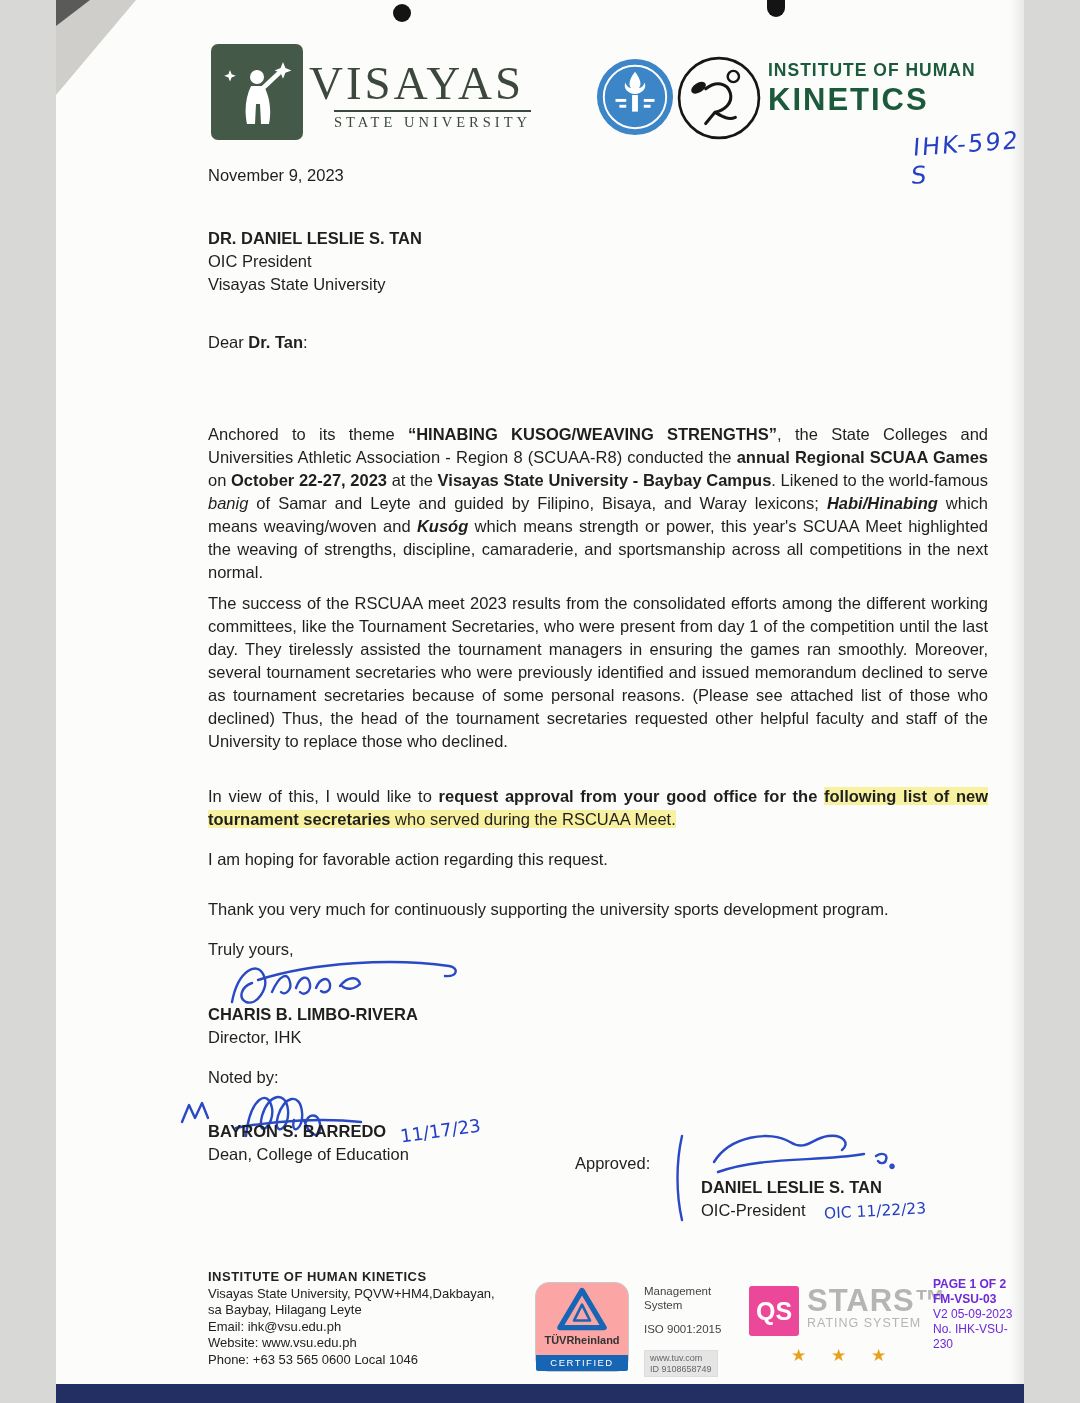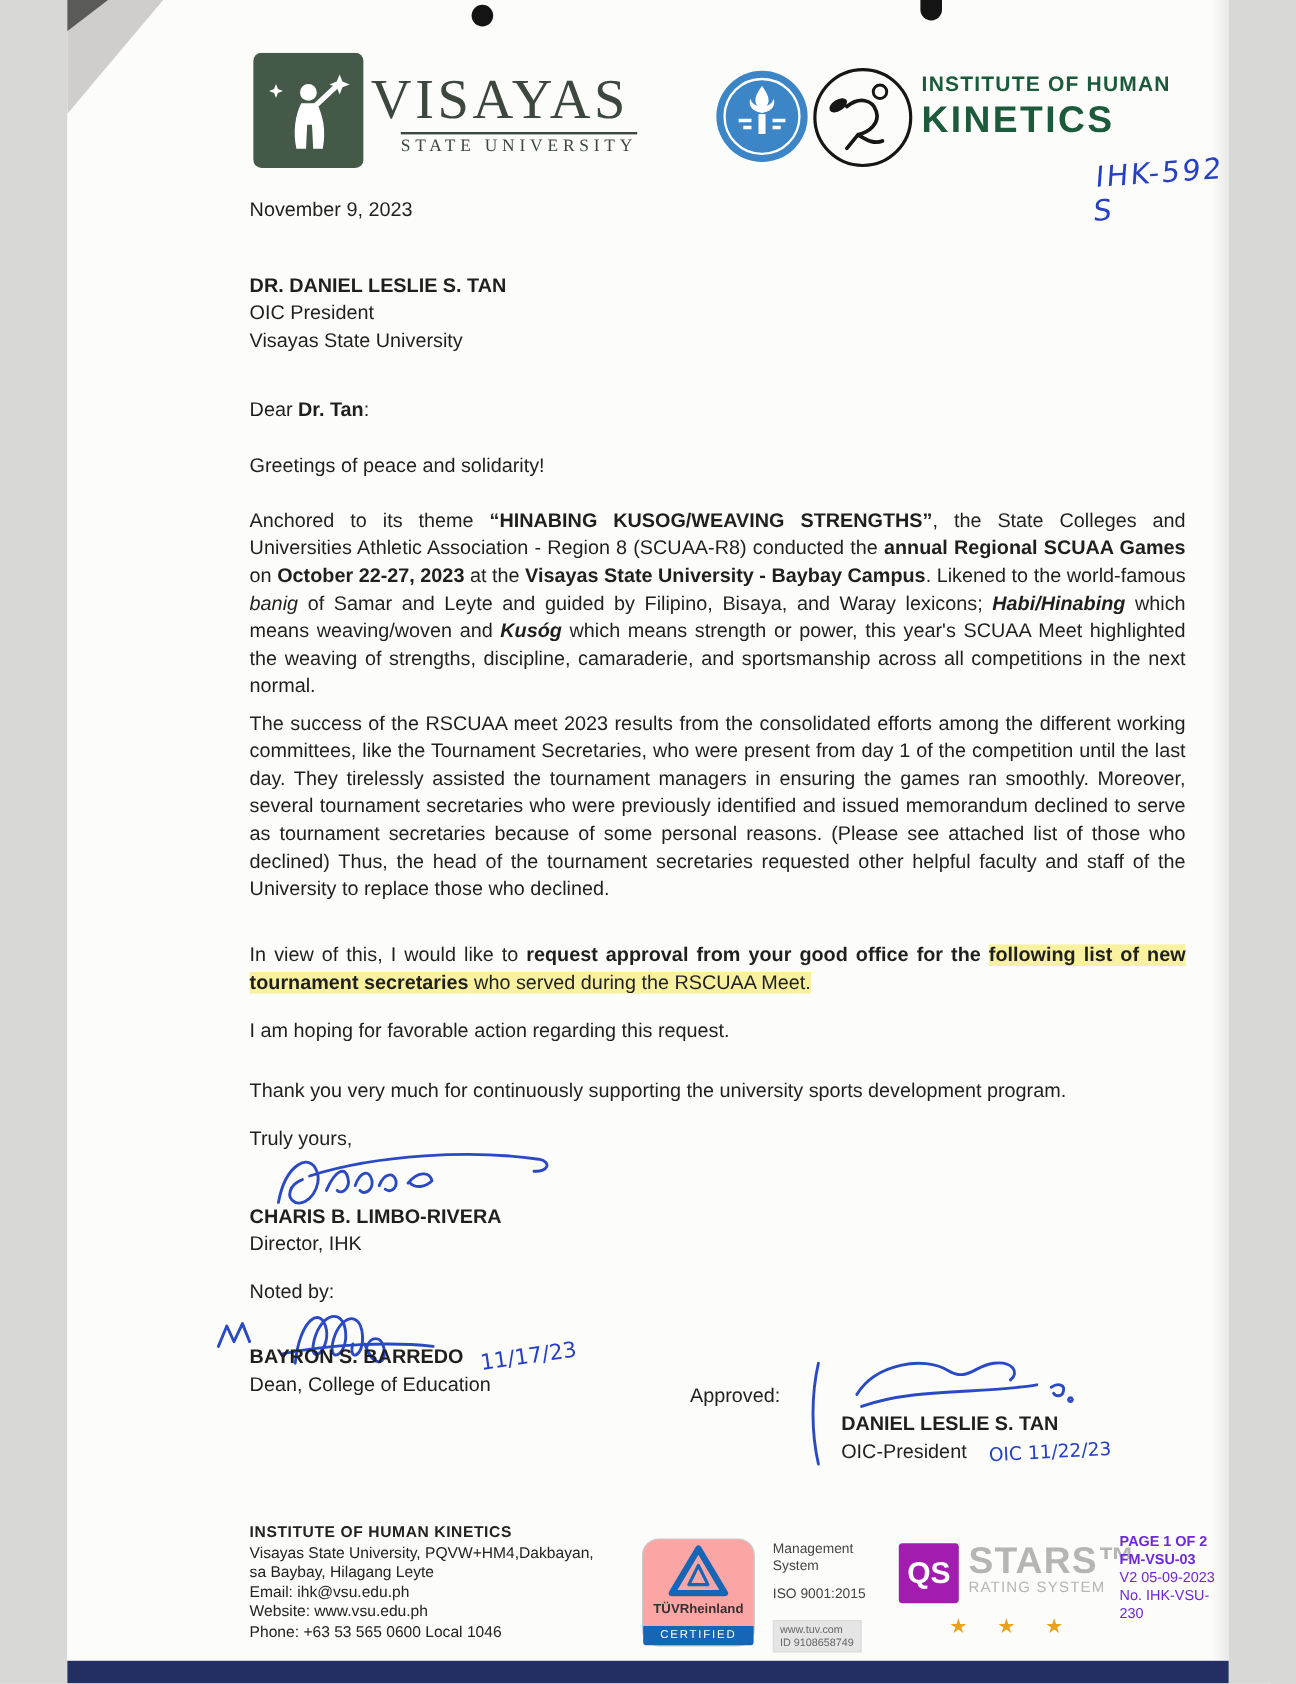--- a/index.html
+++ b/index.html
@@ -59,21 +59,21 @@
     background:#fca5a5;border:1px solid #c9c9c9;border-radius:14px;text-align:center;}
   .tuv-brand{font-size:11px;font-weight:700;color:#333;margin-top:-2px;}
   .tuv-band{position:absolute;bottom:0;left:0;width:100%;height:16px;background:#1766b5;
     color:#fff;font-size:9.5px;letter-spacing:1.5px;line-height:16px;border-radius:0 0 2px 2px;}
   .mgmt{position:absolute;left:588px;top:1284px;font-size:11.5px;line-height:14px;color:#444;}
   .iso{margin-top:10px;font-weight:400;}
   .tuv-url{position:absolute;left:588px;top:1350px;font-size:9px;line-height:10.5px;color:#666;
     background:#e5e5e5;padding:2px 5px;border:1px solid #ddd;}
   .qs-wrap{position:absolute;left:693px;top:1286px;}
   .qs-row{display:flex;align-items:flex-start;}
-  .qs-sq{width:50px;height:50px;background:#a21caf;color:#fff;font-weight:700;font-size:25px;
+  .qs-sq{width:50px;height:50px;background:#ec4899;color:#fff;font-weight:700;font-size:25px;
     display:flex;align-items:center;justify-content:center;border-radius:3px;}
   .qs-stars-word{font-size:31px;font-weight:700;color:#b5b5b3;letter-spacing:1px;margin-left:8px;line-height:30px;}
   .qs-rating{font-size:12.5px;color:#b5b5b3;letter-spacing:1px;margin-left:8px;}
   .qs-3stars{margin-top:9px;margin-left:42px;color:#e8a21c;font-size:17px;letter-spacing:10px;}
   .pageinfo{position:absolute;left:877px;top:1277px;font-size:12px;line-height:15px;color:#6d28d9;}
   .pageinfo .b{font-weight:700;}
 </style>
 </head>
 <body>
 
@@ -124,21 +124,20 @@
 
   <div class="blk" style="top:164px;">November 9, 2023</div>
 
   <div class="blk" style="top:227px;">
     <span class="line bold">DR. DANIEL LESLIE S. TAN</span>
     <span class="line">OIC President</span>
     <span class="line">Visayas State University</span>
   </div>
 
   <div class="blk" style="top:331px;"><span>Dear </span><span style="font-weight: 700;">Dr. Tan</span><span>:</span></div>
-  <div class="blk" style="top:377px;">Greetings of peace and solidarity!</div>
 
   <div class="blk just" style="top:423px;"><span>Anchored to its theme </span><span style="font-weight: 700;">“HINABING KUSOG/WEAVING STRENGTHS”</span><span>, the State Colleges and Universities Athletic Association - Region 8 (SCUAA-R8) conducted the </span><span style="font-weight: 700;">annual Regional SCUAA Games</span><span> on </span><span style="font-weight: 700;">October 22-27, 2023</span><span> at the </span><span style="font-weight: 700;">Visayas State University - Baybay Campus</span><span>. Likened to the world-famous </span><span style="font-style: italic;">banig</span><span> of Samar and Leyte and guided by Filipino, Bisaya, and Waray lexicons; </span><span style="font-weight: 700; font-style: italic;">Habi/Hinabing</span><span> which means weaving/woven and </span><span style="font-weight: 700; font-style: italic;">Kusóg</span><span> which means strength or power, this year's SCUAA Meet highlighted the weaving of strengths, discipline, camaraderie, and sportsmanship across all competitions in the next normal.</span></div>
   <div class="blk just" style="top:592px;"><span>The success of the RSCUAA meet 2023 results from the consolidated efforts among the different working committees, like the Tournament Secretaries, who were present from day 1 of the competition until the last day. They tirelessly assisted the tournament managers in ensuring the games ran smoothly. Moreover, several tournament secretaries who were previously identified and issued memorandum declined to serve as tournament secretaries because of some personal reasons. (Please see attached list of those who declined) Thus, the head of the tournament secretaries requested other helpful faculty and staff of the University to replace those who declined.</span></div>
   <div class="blk just" style="top:785px;"><span>In view of this, I would like to </span><span style="font-weight: 700;">request approval from your good office for the </span><span class="hl" style="font-weight: 700;">following list of new tournament secretaries</span><span class="hl"> who served during the RSCUAA Meet.</span></div>
   <div class="blk" style="top:848px;"><span>I am hoping for favorable action regarding this request.</span></div>
   <div class="blk" style="top:898px;"><span>Thank you very much for continuously supporting the university sports development program.</span></div>
 
   <div class="blk" style="top:938px;">Truly yours,</div>
 
   <svg class="sig" style="left:168px;top:950px;" width="250" height="64" viewBox="0 0 250 64">

